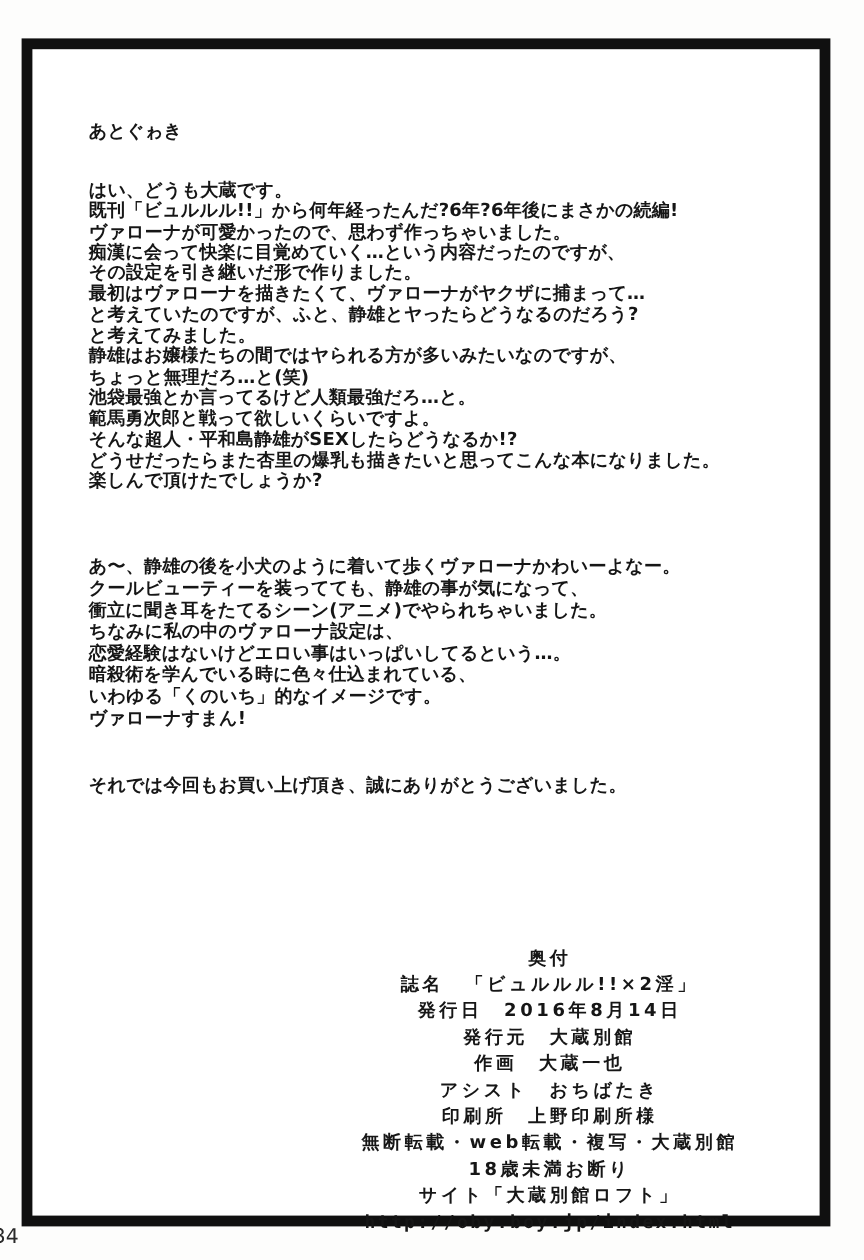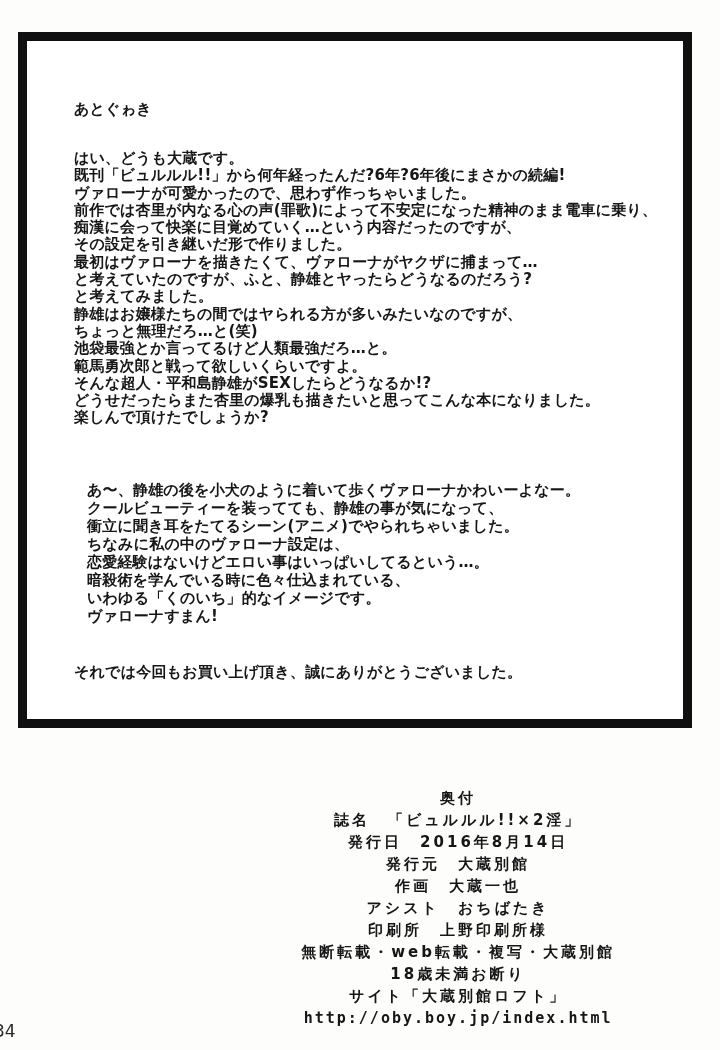--- a/index.html
+++ b/index.html
@@ -15,41 +15,41 @@
   .page-wrap {
     position: relative;
     width: 720px;
     height: 1050px;
   }
   .frame {
     position: absolute;
     left: 18px;
     top: 32px;
     width: 674px;
-    height: 696px;
+    height: 990px;
     box-sizing: border-box;
     border: 9px solid #101010;
     background: #ffffff;
   }
   .content {
     position: absolute;
     left: 47px;
     top: 60px;
     right: 52px;
     font-weight: bold;
     font-size: 15px;
     letter-spacing: 0.2px;
   }
   .afterword-title {
     line-height: 17px;
     margin: 0 0 32px 0;
     font-size: 15px;
   }
   .para1 .line { line-height: 17.3px; }
-  .para2 { margin-top: 54px; margin-left: 13px; }
+  .para2 { margin-top: 54px; }
   .para2 .line { line-height: 18px; }
   .para3 { margin-top: 38px; }
   .para3 .line { line-height: 18px; }
   .line {
     white-space: nowrap;
     overflow: visible;
   }
   .colophon {
     position: absolute;
     top: 746px;
@@ -84,21 +84,20 @@
 
   <div class="frame">
 
     <div class="content">
       <div class="afterword-title">あとぐゎき</div>
 
       <div class="para1">
           <div class="line">はい、どうも大蔵です。</div>
           <div class="line">既刊「ビュルルル!!」から何年経ったんだ?6年?6年後にまさかの続編!</div>
           <div class="line">ヴァローナが可愛かったので、思わず作っちゃいました。</div>
-          <div class="line">前作では杏里が内なる心の声(罪歌)によって不安定になった精神のまま電車に乗り、</div>
           <div class="line">痴漢に会って快楽に目覚めていく…という内容だったのですが、</div>
           <div class="line">その設定を引き継いだ形で作りました。</div>
           <div class="line">最初はヴァローナを描きたくて、ヴァローナがヤクザに捕まって…</div>
           <div class="line">と考えていたのですが、ふと、静雄とヤったらどうなるのだろう?</div>
           <div class="line">と考えてみました。</div>
           <div class="line">静雄はお嬢様たちの間ではヤられる方が多いみたいなのですが、</div>
           <div class="line">ちょっと無理だろ…と(笑)</div>
           <div class="line">池袋最強とか言ってるけど人類最強だろ…と。</div>
           <div class="line">範馬勇次郎と戦って欲しいくらいですよ。</div>
           <div class="line">そんな超人・平和島静雄がSEXしたらどうなるか!?</div>

